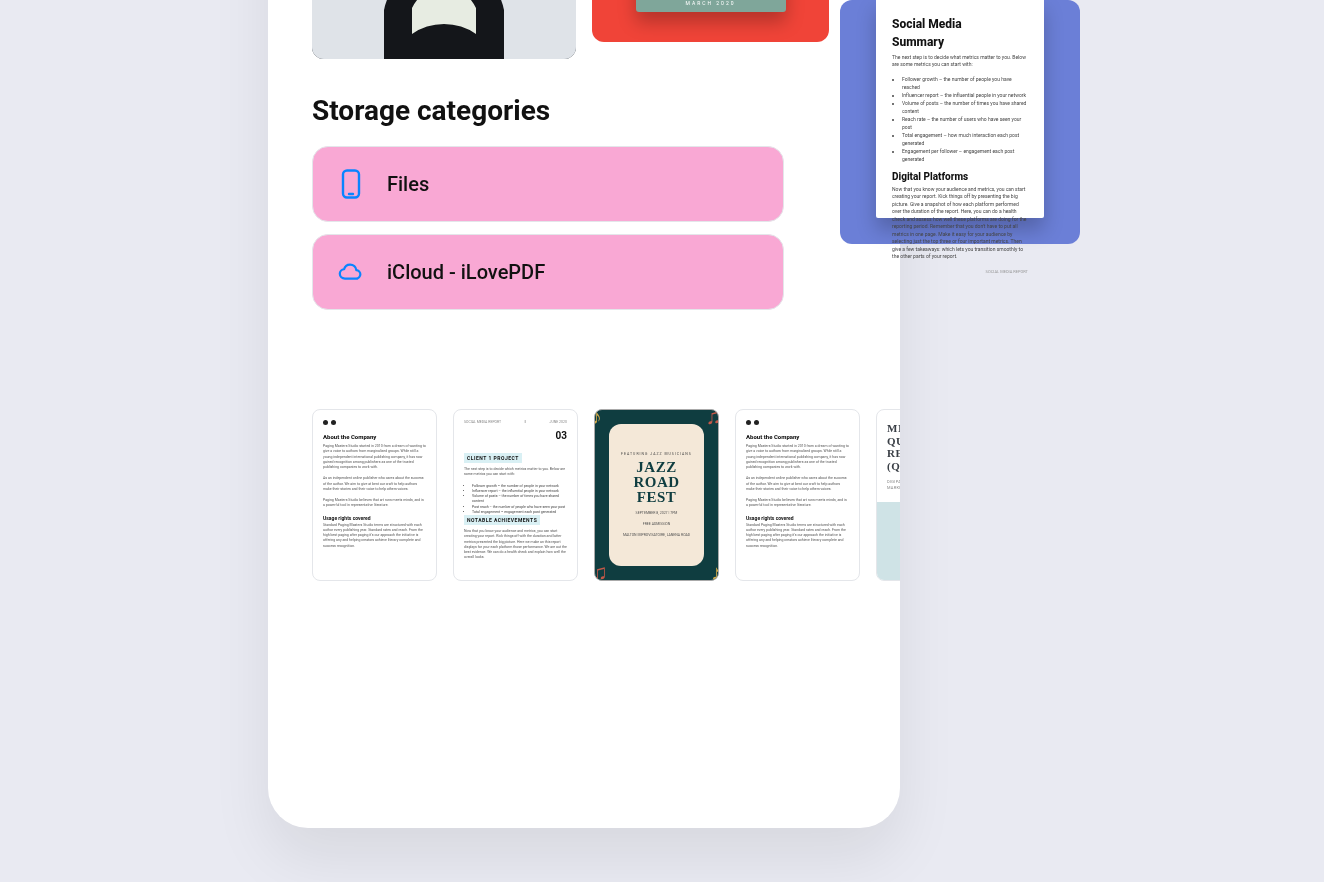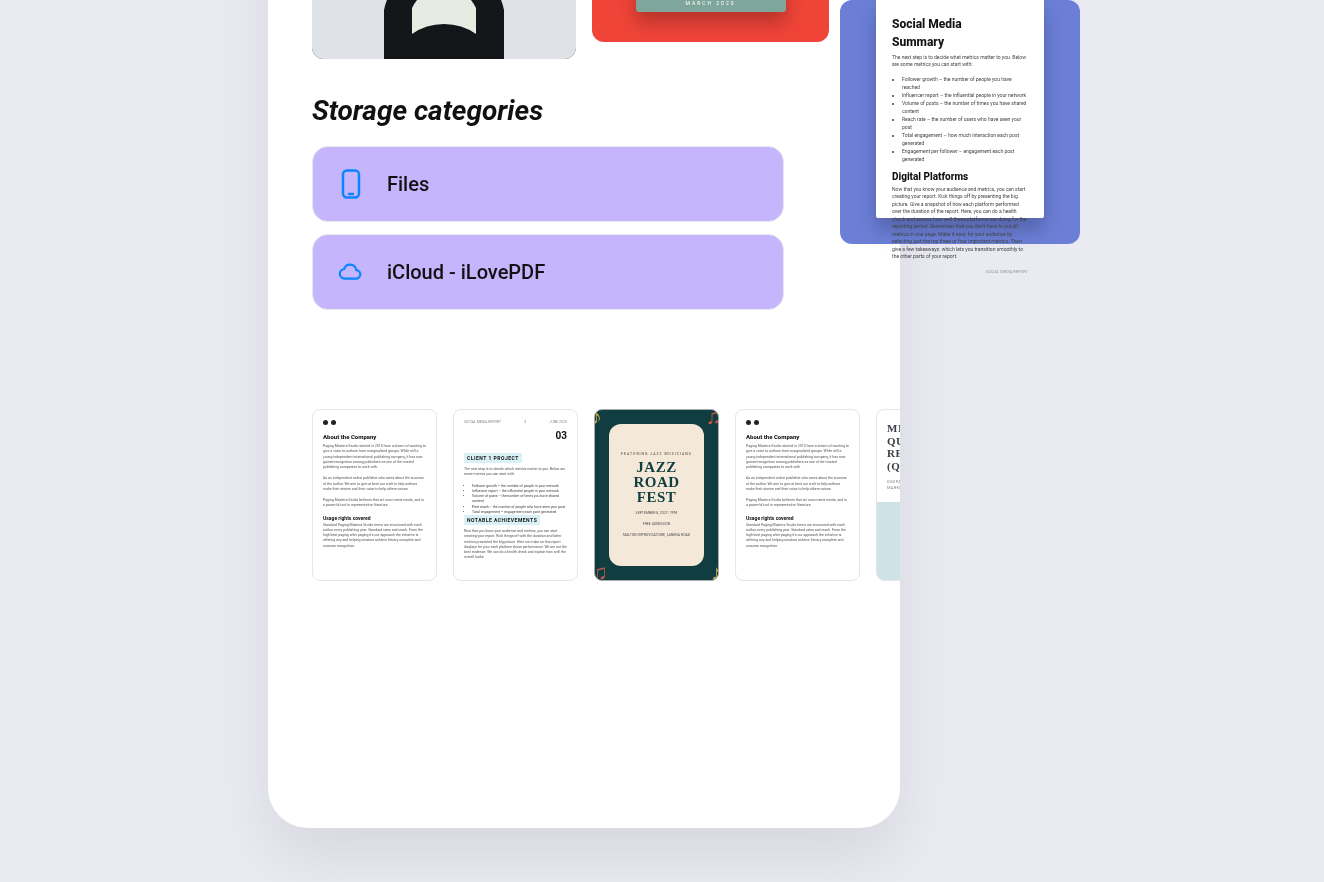--- a/index.html
+++ b/index.html
@@ -87,37 +87,37 @@
   .inner-doc-white .h2 { font-size:10px; font-weight:800; color:#111; margin:6px 0 4px;}
   .inner-doc-white .footer { font-size:4px; color:#999; text-align:right; margin-top:8px;}
 
   .section-title {
     position:absolute;
     left:44px;
     font-size:28px;
     font-weight:700;
     color:#111;
   }
-  #storage-title { top: 294px; font-style: italic; }
+  #storage-title { top: 294px; }
   #favorites-title { top: 556px; display:flex; align-items:center; gap:10px;}
 
   .storage-list {
     position:absolute;
     left:44px; top: 346px;
     width: 472px;
     display:flex; flex-direction:column; gap:12px;
   }
   .storage-item {
     height: 76px;
     border: 1.5px solid #e4e6ea;
     border-radius: 16px;
     display:flex; align-items:center;
     padding: 0 24px;
     gap: 22px;
-    background:#c4b5fd;
+    background:#f9a8d4;
     cursor:pointer;
   }
   .storage-item .label {
     font-size:20px; color:#111; font-weight:500;
   }
   .icon-wrap { width:28px; height:28px; display:flex; align-items:center; justify-content:center; }
 
   .star-badge {
     width:26px; height:26px; border-radius:50%;
     background:#f66b5b; display:flex; align-items:center; justify-content:center;

